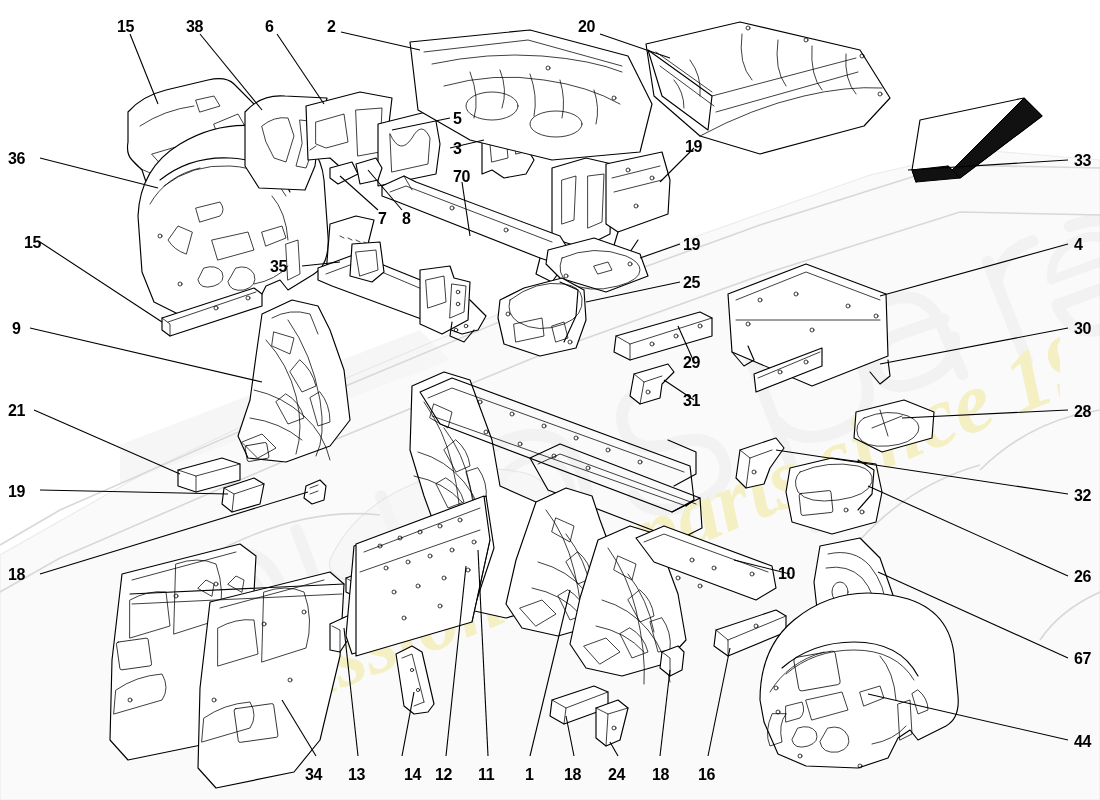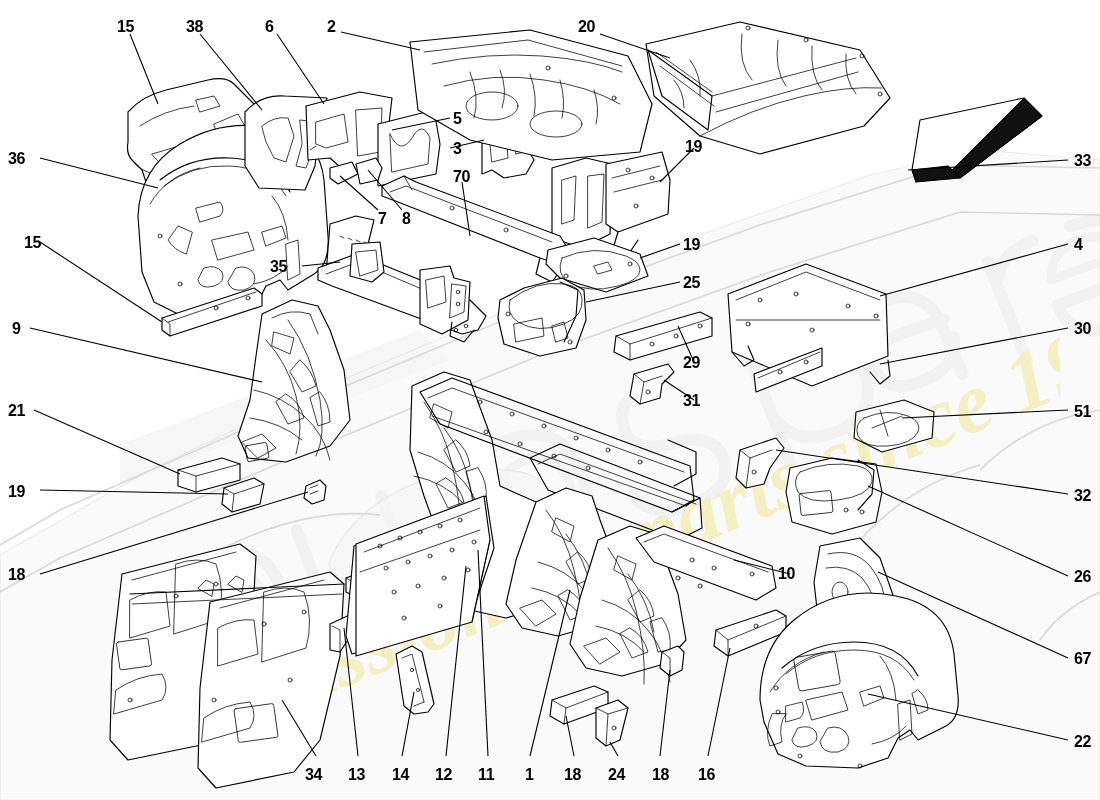--- a/index.html
+++ b/index.html
@@ -588,32 +588,32 @@
     <div class="callout" style="left:402px;top:210px">8</div>
     <div class="callout" style="left:1074px;top:236px">4</div>
     <div class="callout" style="left:24px;top:234px">15</div>
     <div class="callout" style="left:683px;top:236px">19</div>
     <div class="callout" style="left:270px;top:258px">35</div>
     <div class="callout" style="left:683px;top:274px">25</div>
     <div class="callout" style="left:12px;top:320px">9</div>
     <div class="callout" style="left:1074px;top:320px">30</div>
     <div class="callout" style="left:683px;top:354px">29</div>
     <div class="callout" style="left:683px;top:392px">31</div>
-    <div class="callout" style="left:1074px;top:403px">51</div>
+    <div class="callout" style="left:1074px;top:403px">28</div>
     <div class="callout" style="left:8px;top:402px">21</div>
     <div class="callout" style="left:8px;top:483px">19</div>
     <div class="callout" style="left:1074px;top:487px">32</div>
     <div class="callout" style="left:8px;top:566px">18</div>
     <div class="callout" style="left:1074px;top:568px">26</div>
     <div class="callout" style="left:778px;top:565px">10</div>
     <div class="callout" style="left:1074px;top:650px">67</div>
-    <div class="callout" style="left:1074px;top:733px">22</div>
+    <div class="callout" style="left:1074px;top:733px">44</div>
     <div class="callout" style="left:305px;top:766px">34</div>
     <div class="callout" style="left:348px;top:766px">13</div>
-    <div class="callout" style="left:392px;top:766px">14</div>
+    <div class="callout" style="left:404px;top:766px">14</div>
     <div class="callout" style="left:435px;top:766px">12</div>
     <div class="callout" style="left:478px;top:766px">11</div>
     <div class="callout" style="left:525px;top:766px">1</div>
     <div class="callout" style="left:564px;top:766px">18</div>
     <div class="callout" style="left:608px;top:766px">24</div>
     <div class="callout" style="left:652px;top:766px">18</div>
     <div class="callout" style="left:698px;top:766px">16</div>
   </div>
 
 </div>

